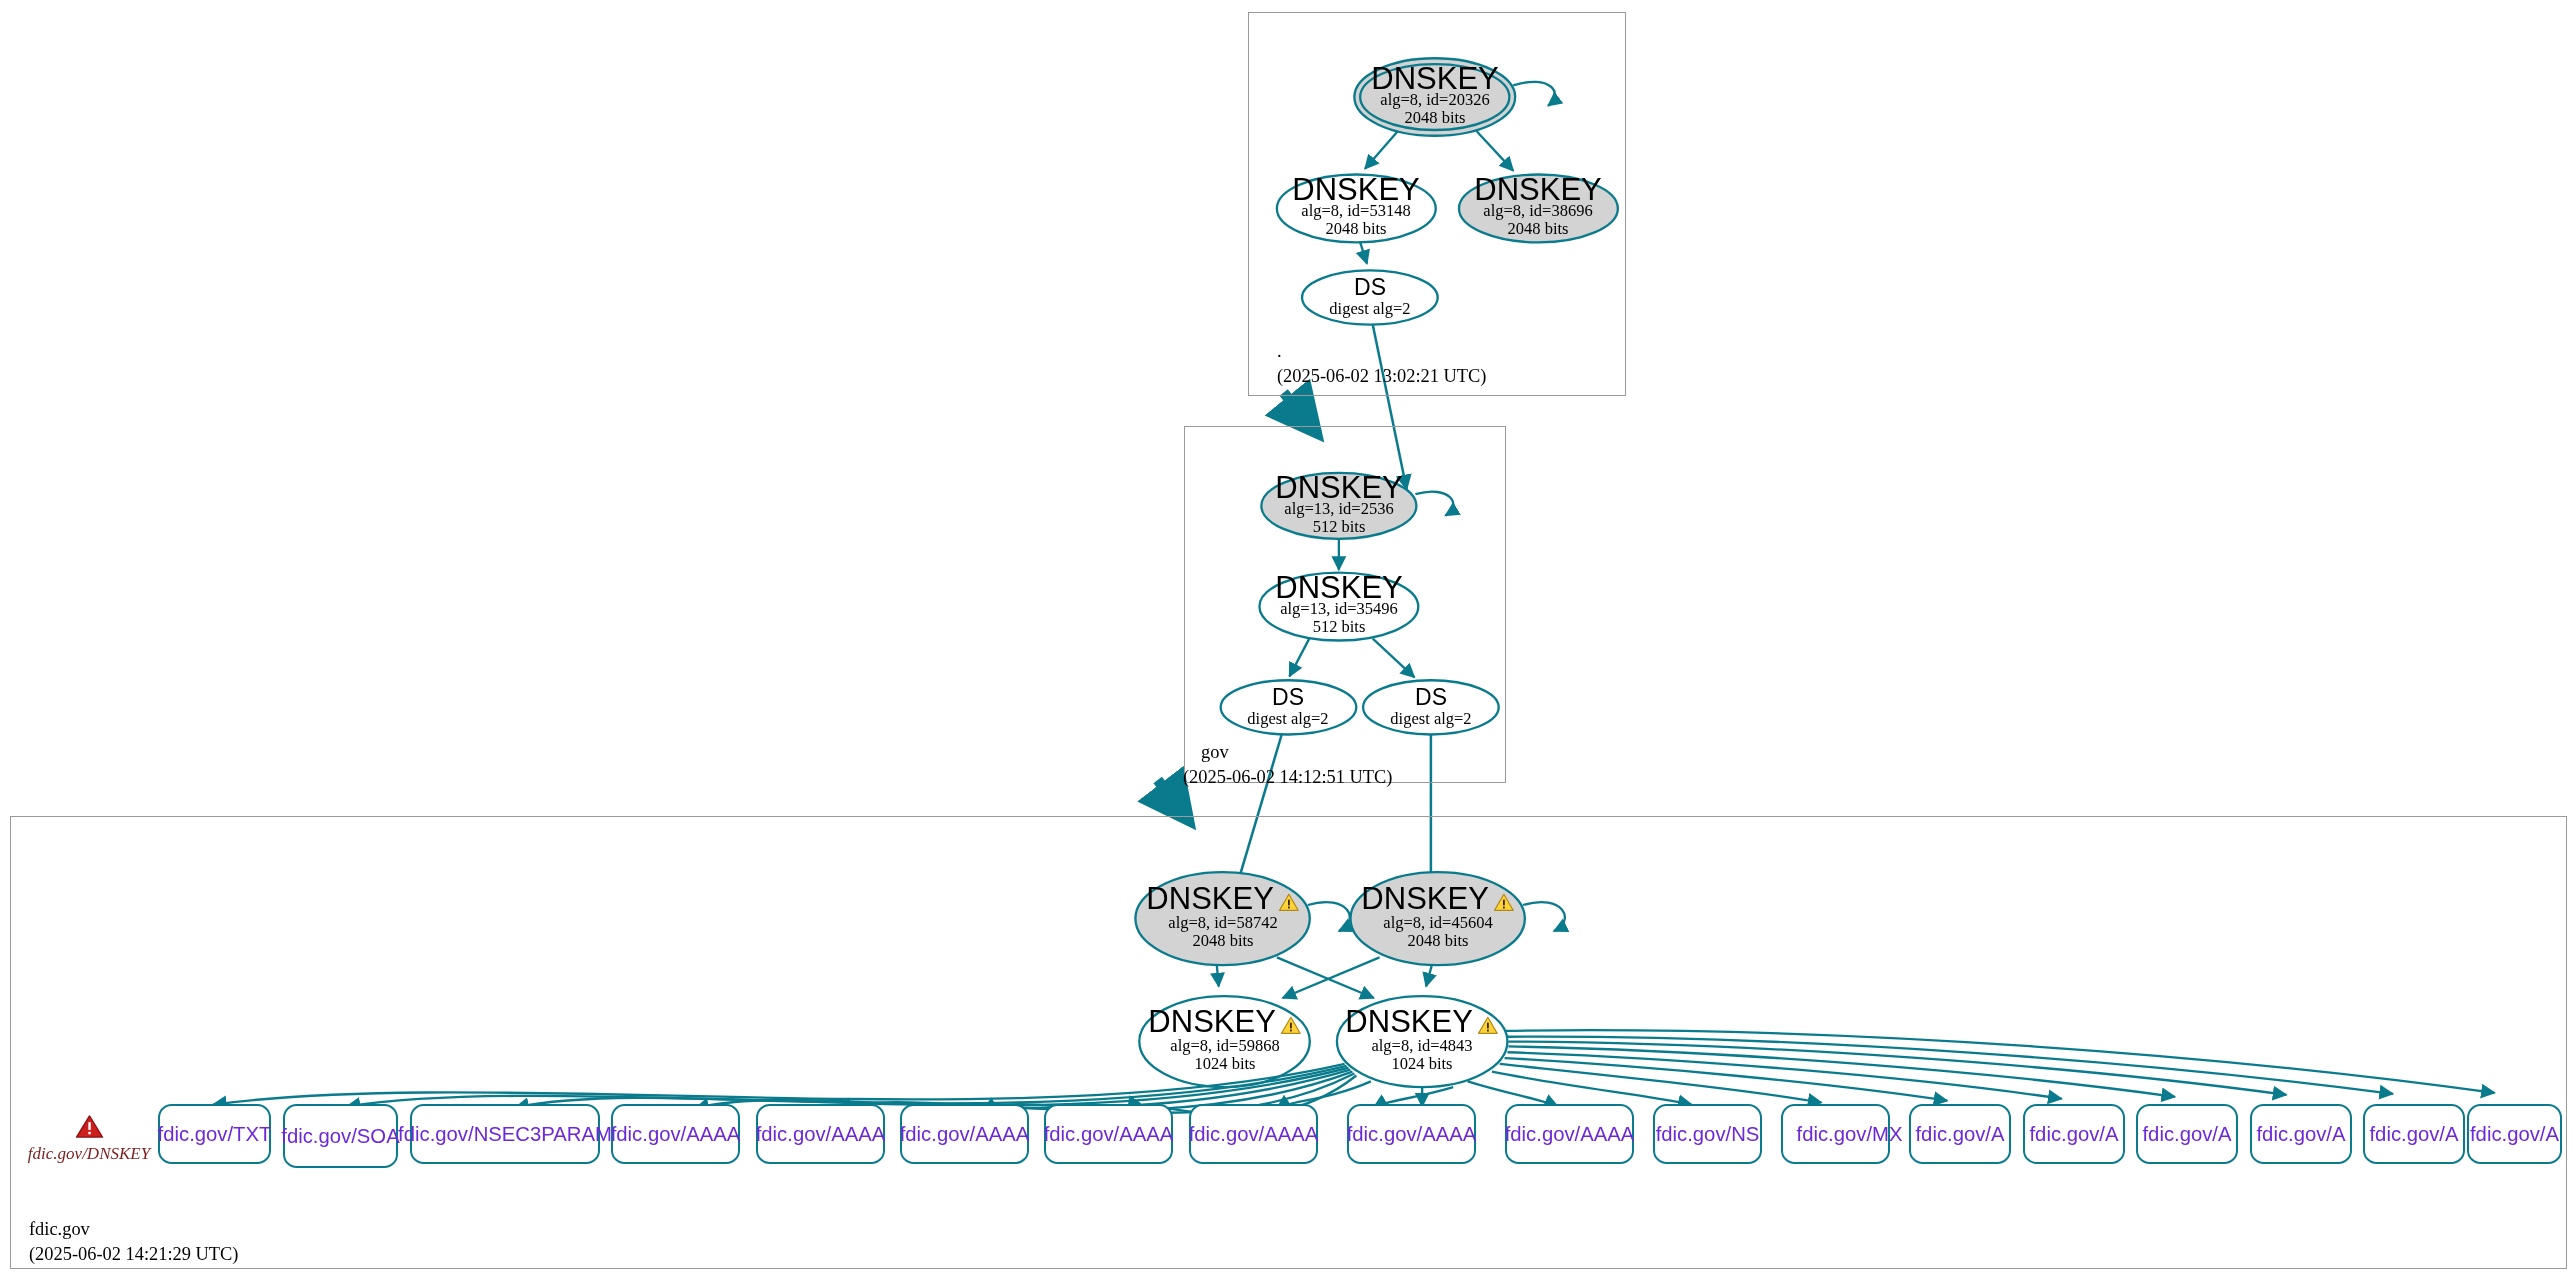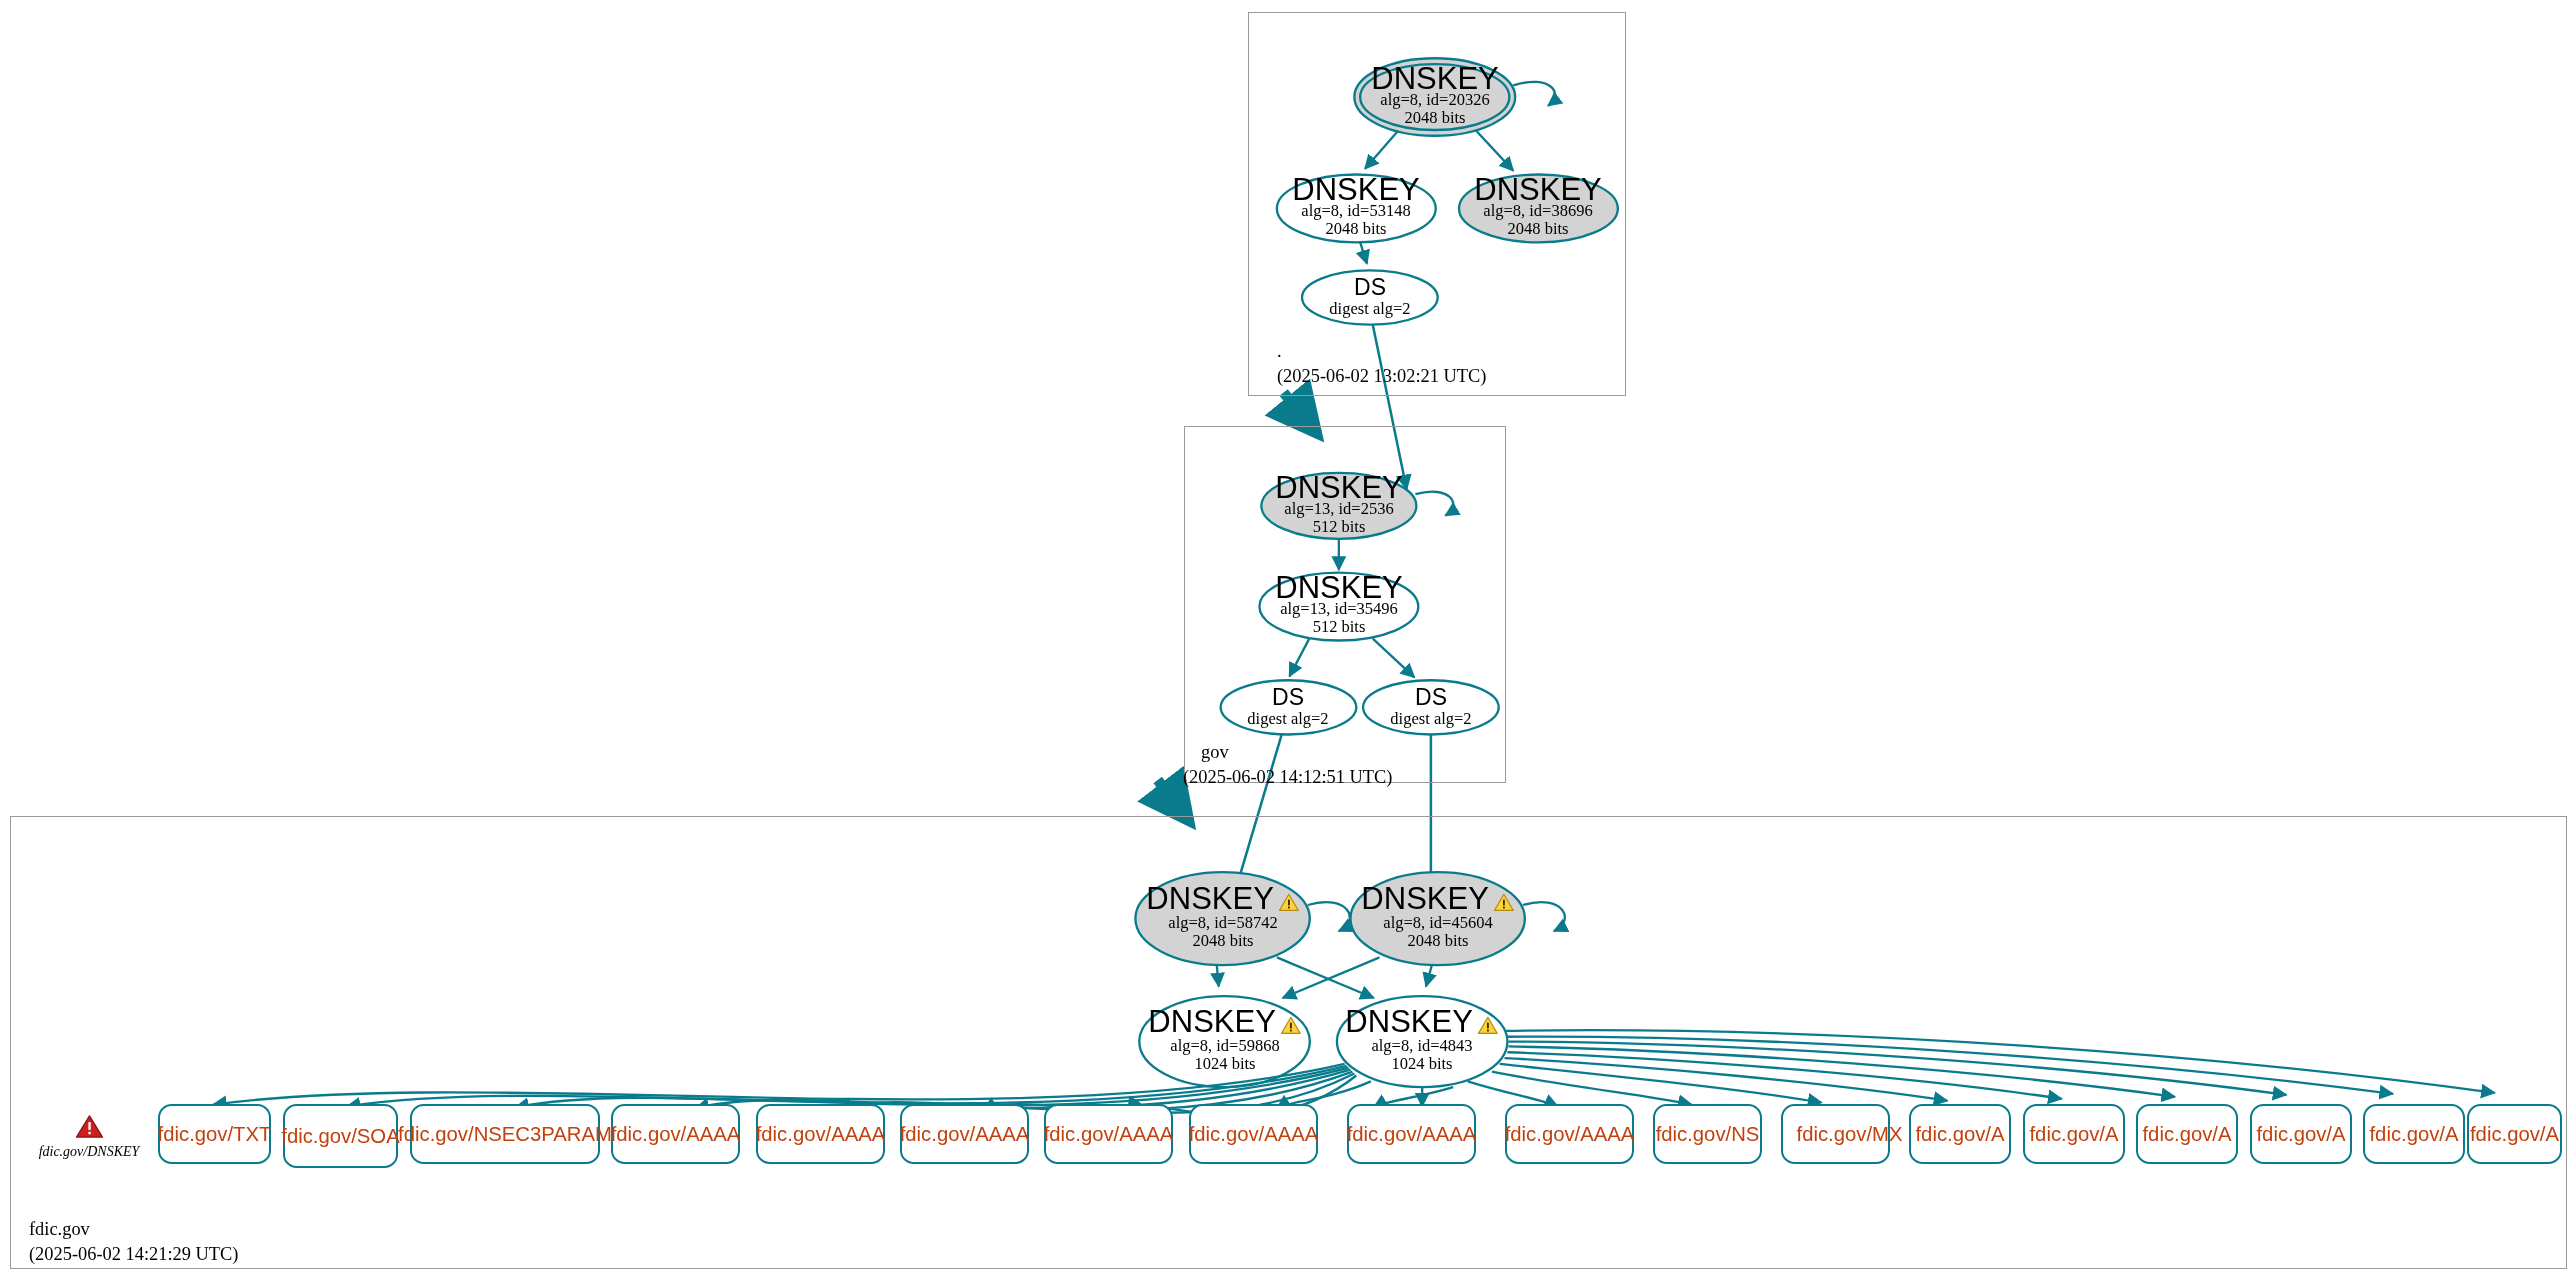--- a/index.html
+++ b/index.html
@@ -19,26 +19,26 @@
             pointer-events:none;transform:translate(-50%,-50%);}
   .rrtype{font-family:"Liberation Sans", sans-serif;font-size:31px;line-height:25px;}
   .rrsub{font-family:"Liberation Serif", serif;font-size:16.5px;line-height:18.4px;}
   .dstype{font-family:"Liberation Sans", sans-serif;font-size:23px;line-height:25px;}
   .dssub{font-family:"Liberation Serif", serif;font-size:16.5px;line-height:18.4px;}
 
   
   .rrset{position:absolute;box-sizing:border-box;border:2.1px solid #0a7b8c;
          border-radius:13.6px;background:#ffffff;display:flex;align-items:center;
          justify-content:center;font-family:"Liberation Sans", sans-serif;
-         font-size:20.3px;color:#c2410c;white-space:nowrap;}
+         font-size:20.3px;color:#6d28d9;white-space:nowrap;}
 
   
   .errmark{position:absolute;text-align:center;}
   .errmark .lbl{font-family:"Liberation Serif", serif;font-style:italic;
-                font-size:14px;color:#000000;margin-top:1px;white-space:nowrap;}
+                font-size:17px;color:#7f1d1d;margin-top:1px;white-space:nowrap;}
   .warn-inline{display:inline-block;vertical-align:-2.9px;margin-left:4.8px;}
 </style>
 </head>
 <body>
 
 <div id="stage">
 
   <svg class="layer" viewBox="0 0 2659 1323">
     <defs>
       <marker id="ah" viewBox="0 0 12 12" refX="10" refY="6" markerWidth="7" markerHeight="7" orient="auto-start-reverse">

